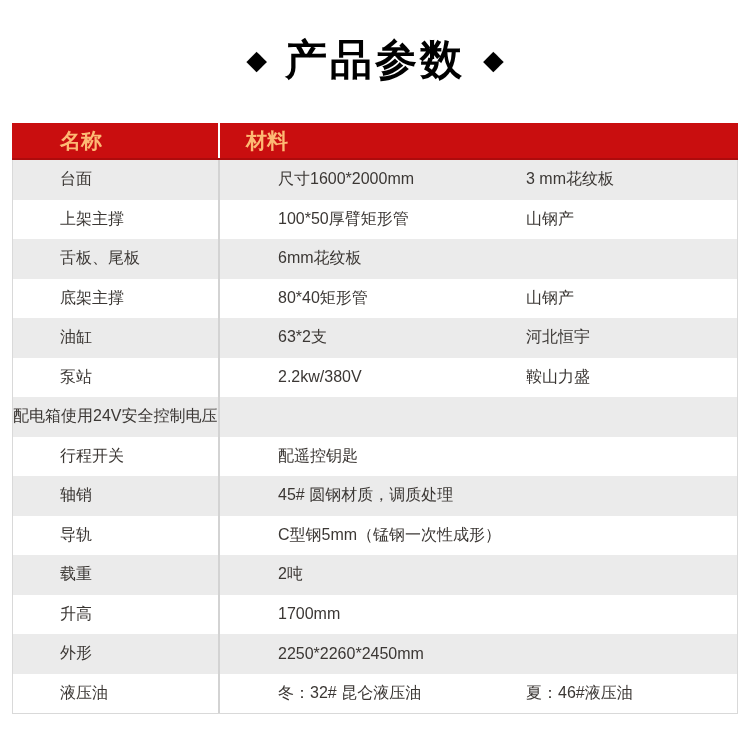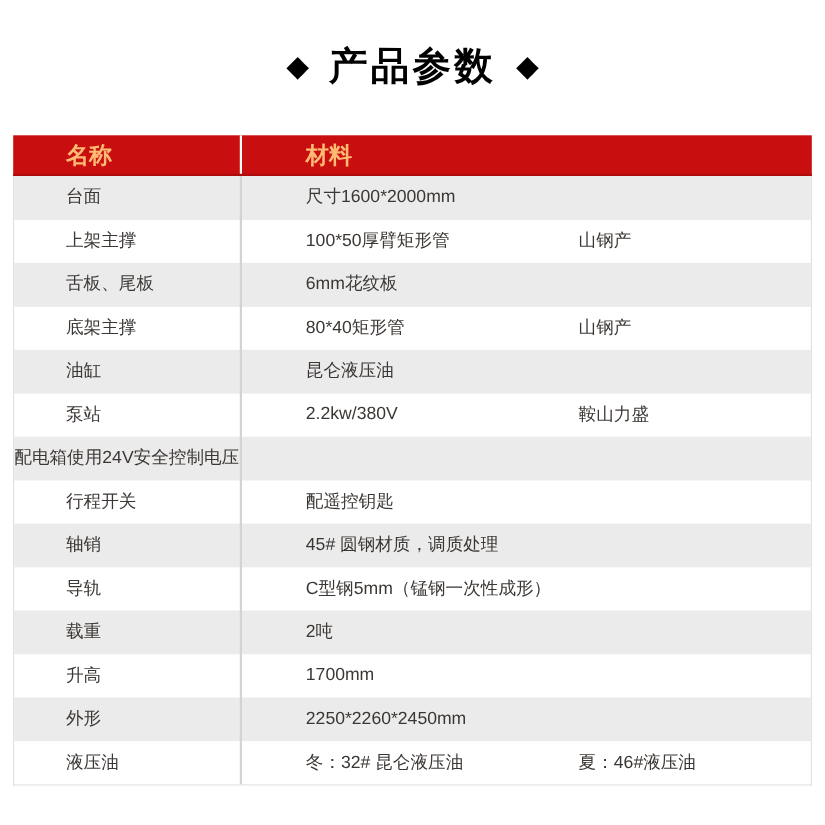--- a/index.html
+++ b/index.html
@@ -6,36 +6,36 @@
   html, body { width: 750px; height: 750px; background: #ffffff; overflow: hidden; }
   body { font-family: "Liberation Sans", sans-serif; position: relative; }
 
   
   .title-wrap {
     position: absolute; top: 36px; left: 0; width: 750px; height: 48px;
     display: flex; align-items: center; justify-content: center; gap: 18px;
   }
   .title-diamond { font-size: 27px; color: #000; line-height: 1; }
   .title-text {
-    font-size: 35px; font-weight: bold; color: #000; letter-spacing: 3px;
+    font-size: 42px; font-weight: bold; color: #000; letter-spacing: 3px;
     line-height: 1;
   }
 
   
   .spec-table {
     position: absolute; left: 12px; top: 123px; width: 726px;
   }
   .thead {
     position: relative; height: 37px; background: #c90e0f;
     border-bottom: 2px solid #ad0b0c;
     display: flex; align-items: center;
   }
   .thead .hcell { color: #fdba74; font-weight: bold; font-size: 21px; white-space: nowrap; }
   .hcell-1 { padding-left: 48px; width: 206px; }
-  .hcell-2 { padding-left: 60px; }
+  .hcell-2 { padding-left: 28px; }
   .thead .divider {
     position: absolute; left: 206px; top: 0; bottom: 0; width: 2px; background: #ffffff;
   }
 
   .tbody {
     position: relative;
     border-left: 1px solid #d9d9d9; border-right: 1px solid #d9d9d9;
     border-bottom: 1px solid #d9d9d9;
   }
   .tbody .divider {
@@ -62,39 +62,41 @@
 <div class="spec-table">
   <div class="thead">
     <span class="hcell hcell-1">名称</span>
     <span class="hcell hcell-2">材料</span>
     <span class="divider"></span>
   </div>
   <div class="tbody">
     <div class="row">
       <span class="cell-name">台面</span>
       <span class="cell-value">尺寸1600*2000mm</span>
+      <span class="cell-extra">3 mm花纹板</span>
     </div>
     <div class="row">
       <span class="cell-name">上架主撑</span>
       <span class="cell-value">100*50厚臂矩形管</span>
       <span class="cell-extra">山钢产</span>
     </div>
     <div class="row">
       <span class="cell-name">舌板、尾板</span>
       <span class="cell-value">6mm花纹板</span>
       <span class="cell-extra"></span>
     </div>
     <div class="row">
       <span class="cell-name">底架主撑</span>
       <span class="cell-value">80*40矩形管</span>
       <span class="cell-extra">山钢产</span>
     </div>
     <div class="row">
       <span class="cell-name">油缸</span>
-      <span class="cell-extra">昆仑液压油</span>
+      <span class="cell-value">63*2支</span>
+      <span class="cell-extra">河北恒宇</span>
     </div>
     <div class="row">
       <span class="cell-name">泵站</span>
       <span class="cell-value">2.2kw/380V</span>
       <span class="cell-extra">鞍山力盛</span>
     </div>
     <div class="row">
       <span class="cell-value">配电箱使用24V安全控制电压</span>
       <span class="cell-extra"></span>
     </div>

